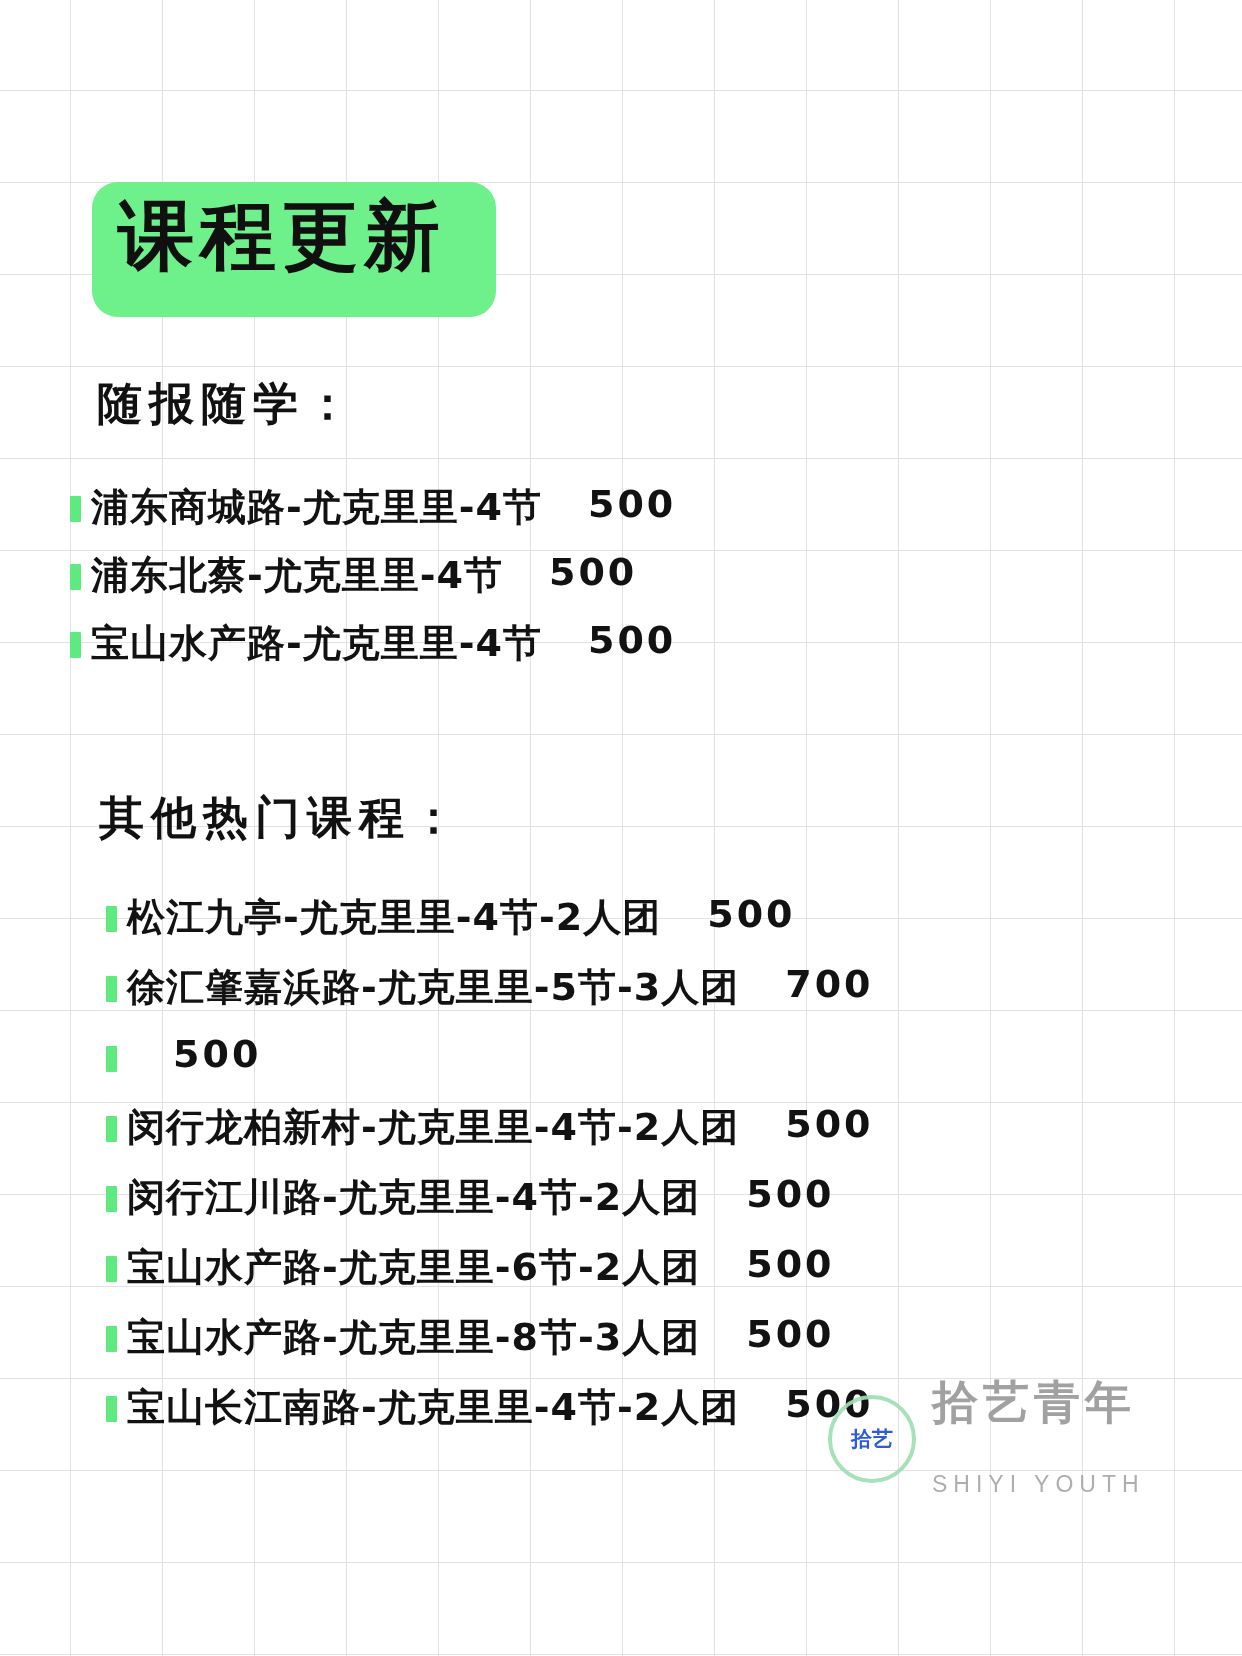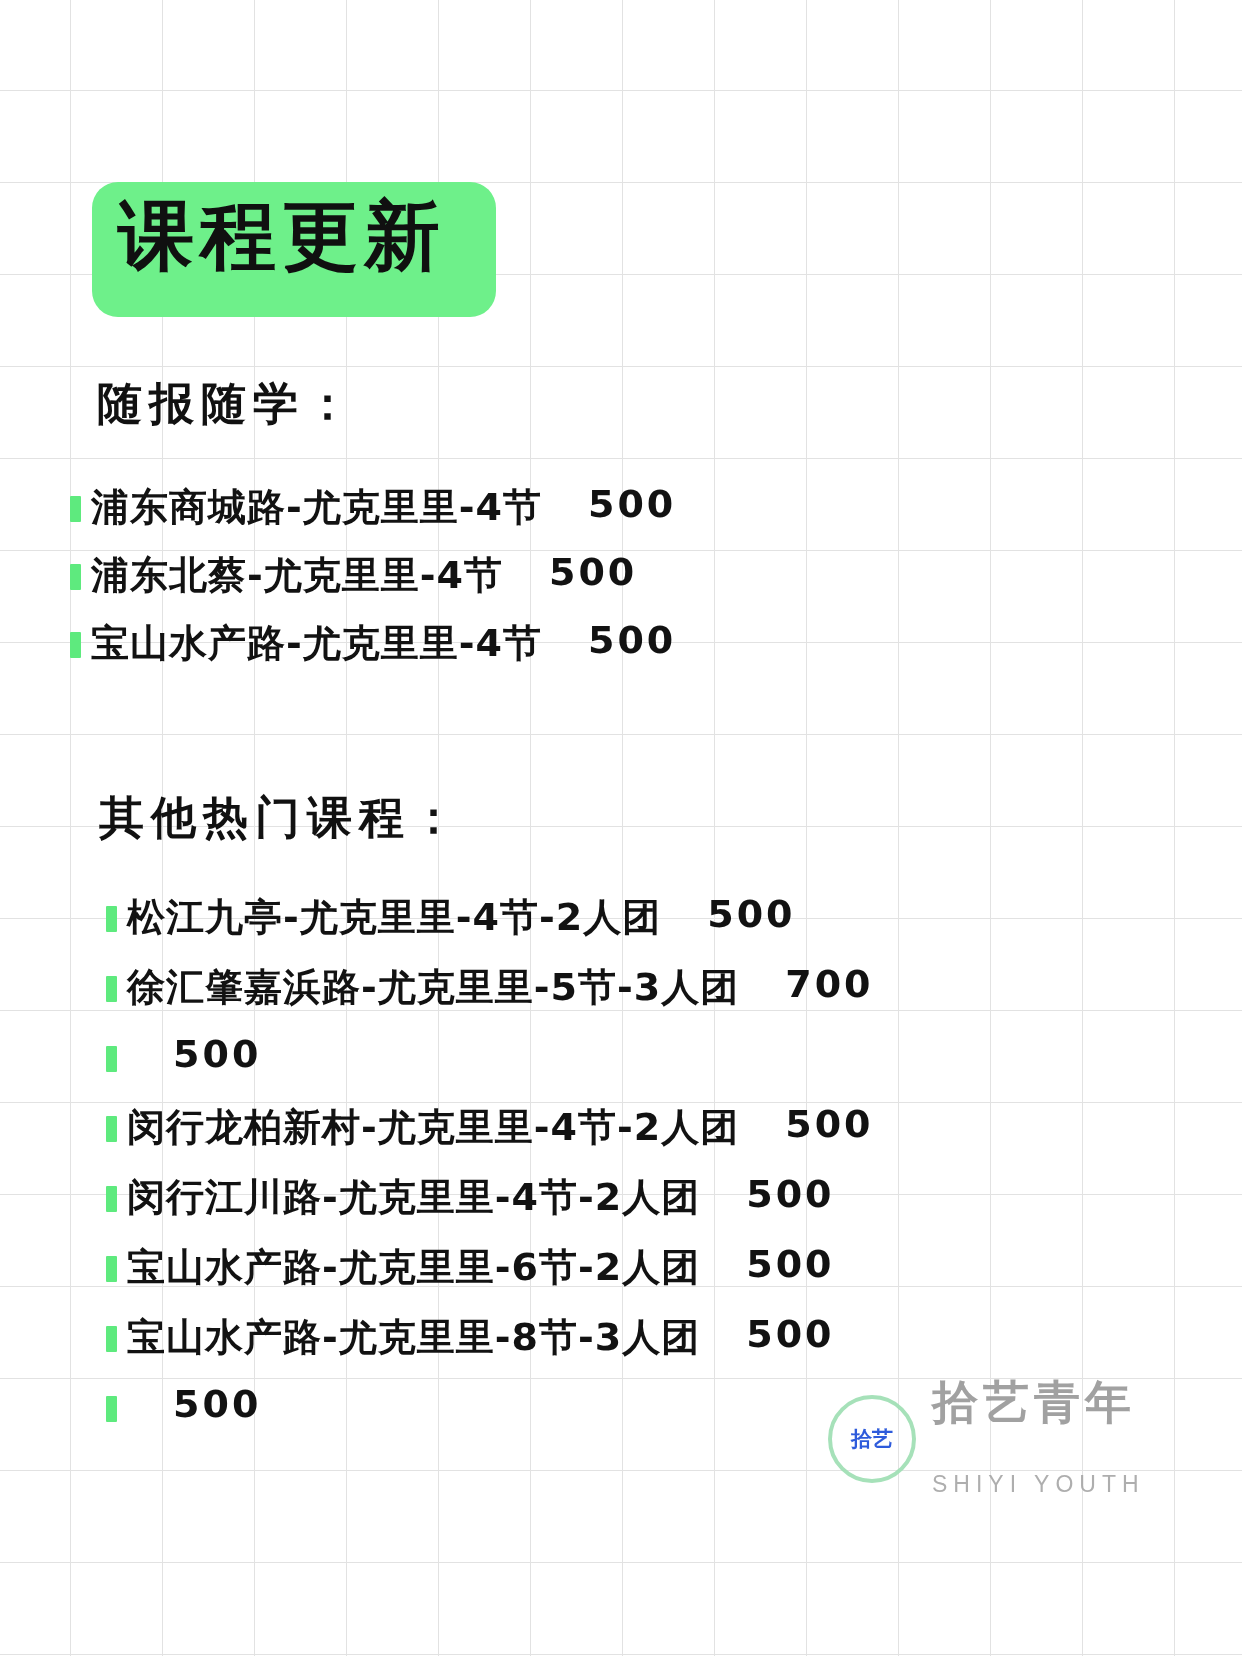--- a/index.html
+++ b/index.html
@@ -235,20 +235,21 @@
       <span class="course-name">宝山水产路-尤克里里-6节-2人团</span>
       <span class="course-price">500</span>
     </div>
     <div class="course-row">
       <span class="bullet"></span>
       <span class="course-name">宝山水产路-尤克里里-8节-3人团</span>
       <span class="course-price">500</span>
     </div>
     <div class="course-row">
       <span class="bullet"></span>
+      <span class="course-name">宝山长江南路-尤克里里-4节-2人团</span>
       <span class="course-price">500</span>
     </div>
   </div>
 
   <div id="watermark">
     <div id="wm-mark">
       <span id="wm-mark-text">拾艺</span>
     </div>
     <div id="wm-words">
       <span id="wm-cn">拾艺青年</span>

